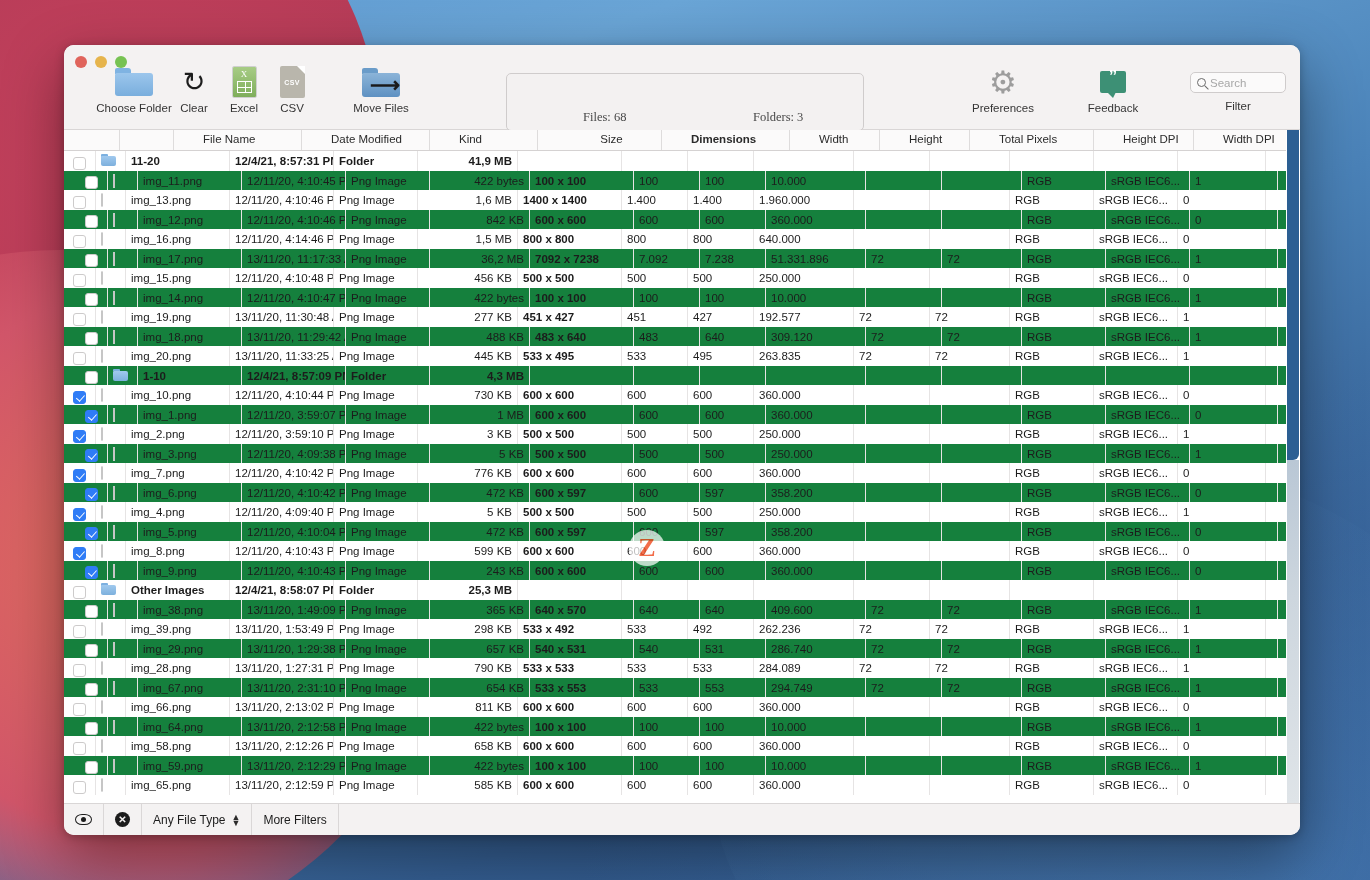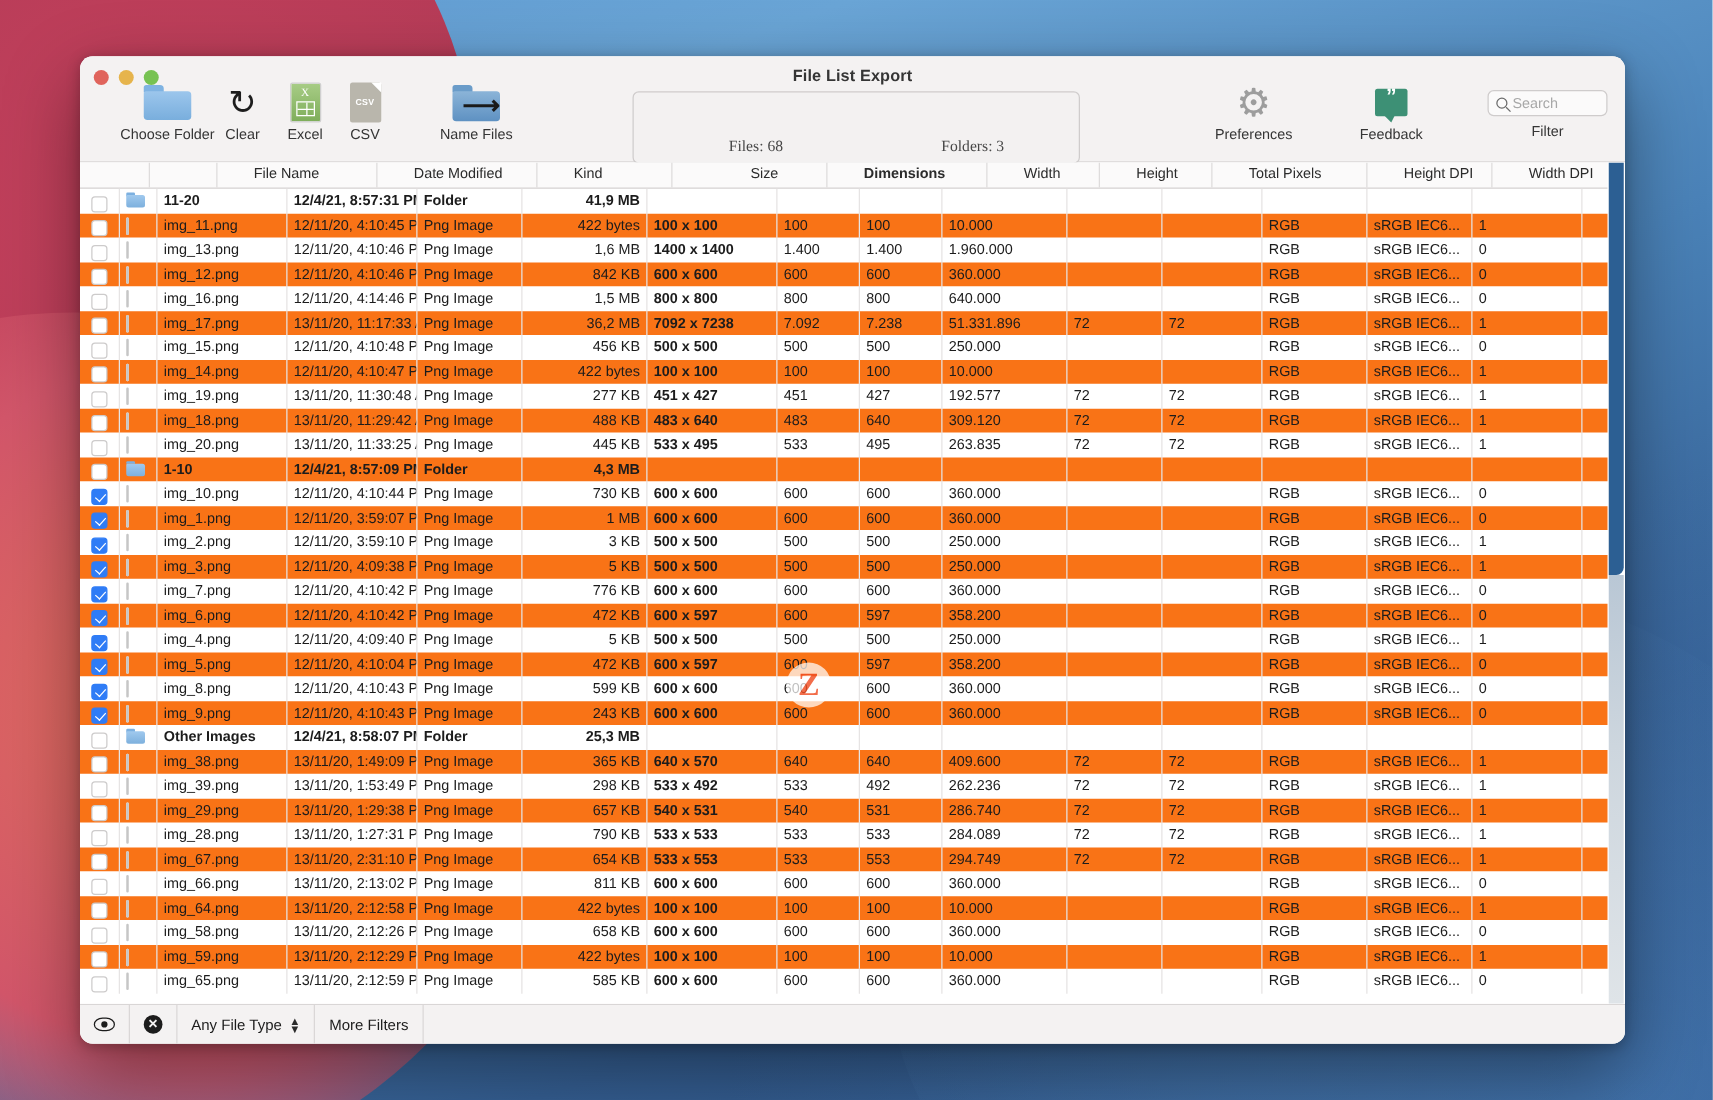--- a/index.html
+++ b/index.html
@@ -231,21 +231,21 @@
   .thead .th.num { text-align: center; }
 
   .rows { position: relative; }
   .row {
     display: flex;
     height: 19.5px;
     font-size: 11.5px;
     color: #1c1c1c;
     align-items: stretch;
   }
-  .row.alt { background: #f97316; }
+  .row.alt { background: #15803d; padding-left: 12px; }
   .row.folder { font-weight: bold; }
   .cell {
     border-right: 1px solid #e6e4e4;
     padding: 3px 5px 0 5px;
     white-space: nowrap; overflow: hidden;
     flex: none;
     line-height: 14px;
   }
   .cell.num { text-align: right; }
   .cell.nb { border-right: none; }
@@ -395,21 +395,20 @@
 
 <div class="window">
 
   <div class="toolbar">
     <div class="traffic">
       <div class="dot red"></div>
       <div class="dot yellow"></div>
       <div class="dot green"></div>
     </div>
 
-    <div class="win-title">File List Export</div>
 
     <div class="tb-items">
 
       <div class="tb-item" style="left:24px">
         <div class="glyph">
           <div class="ic-folder">
               <div class="tab"></div>
               <div class="body"></div>
             </div>
         </div>
@@ -445,21 +444,21 @@
       </div>
 
       <div class="tb-item" style="left:272px;width:90px">
         <div class="glyph">
           <div class="ic-move">
               <div class="tab"></div>
               <div class="body"></div>
               <div class="arrow">⟶</div>
             </div>
         </div>
-        <div class="lbl">Name Files</div>
+        <div class="lbl">Move Files</div>
       </div>
 
       <div class="tb-item" style="left:890px;width:98px">
         <div class="glyph">
             <span class="ic-gear">⚙</span>
           </div>
         <div class="lbl">Preferences</div>
       </div>
 
       <div class="tb-item" style="left:1004px;width:90px">

